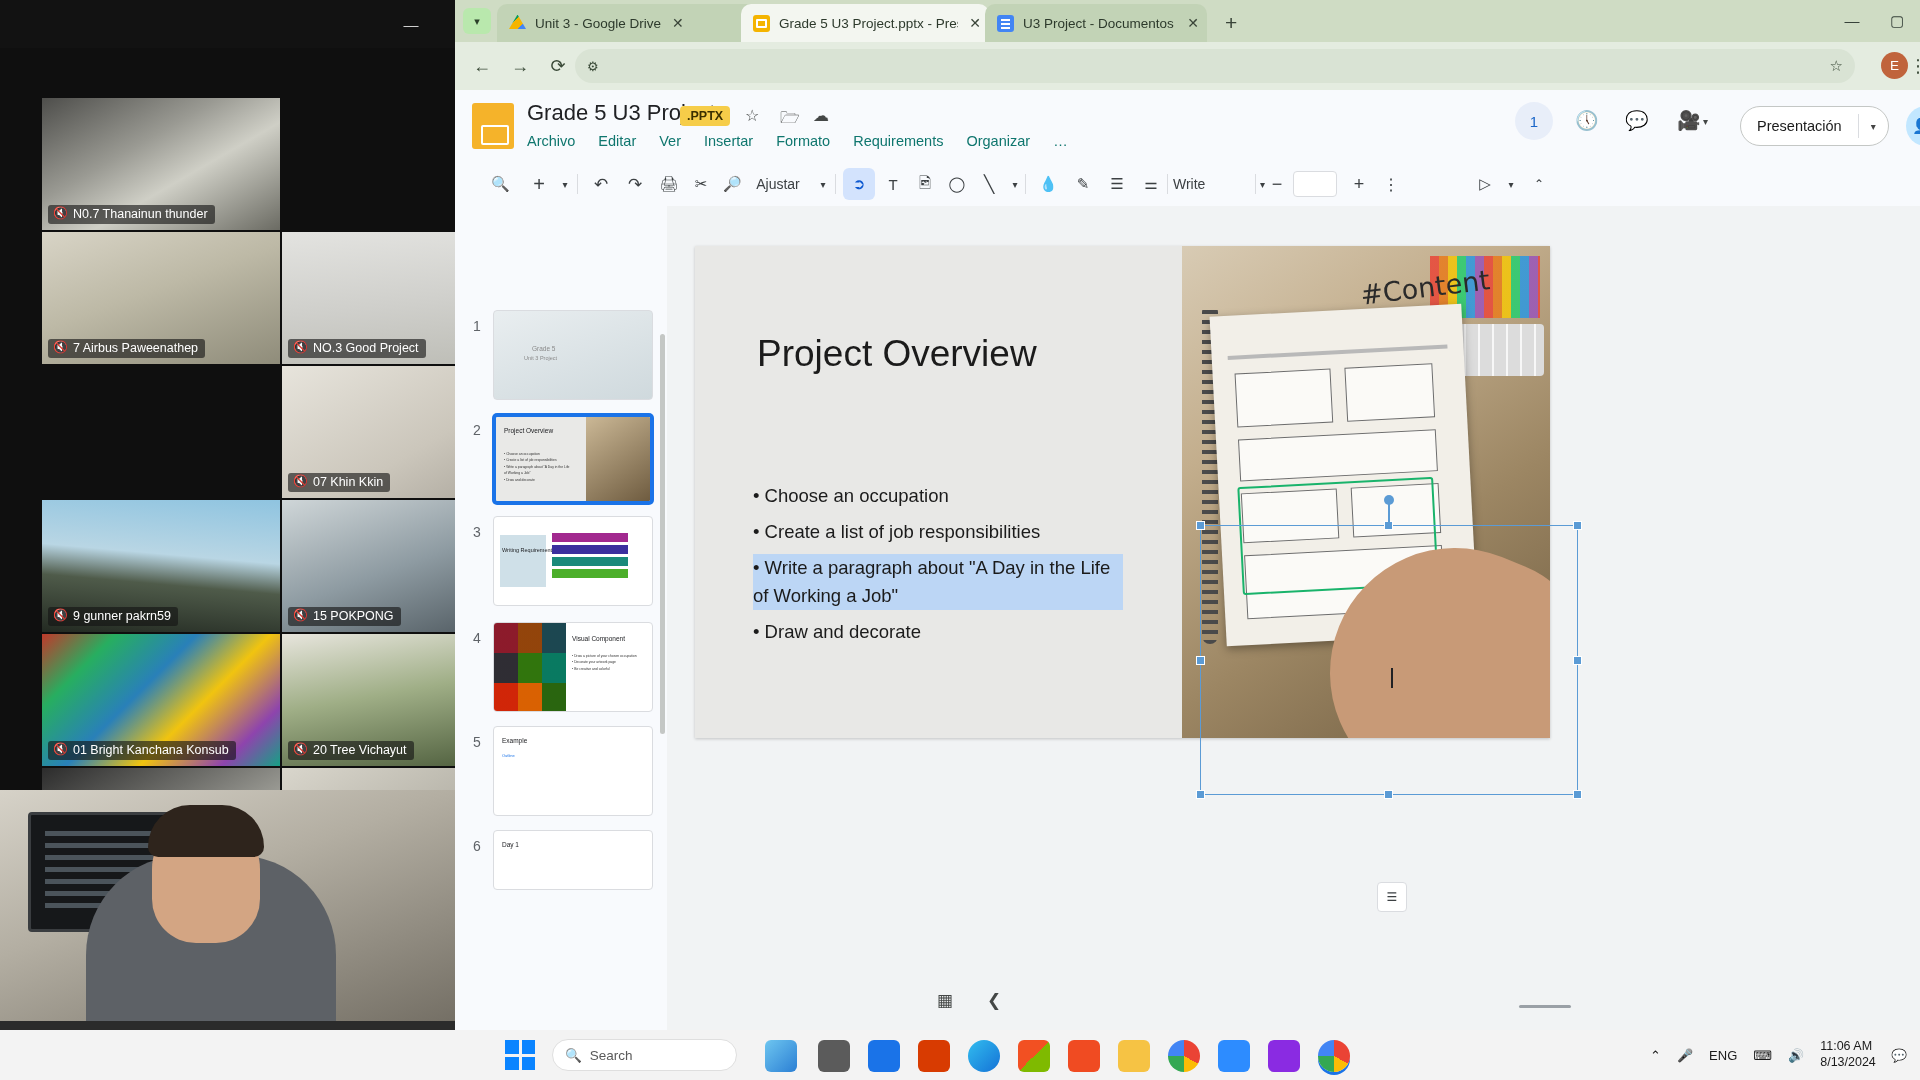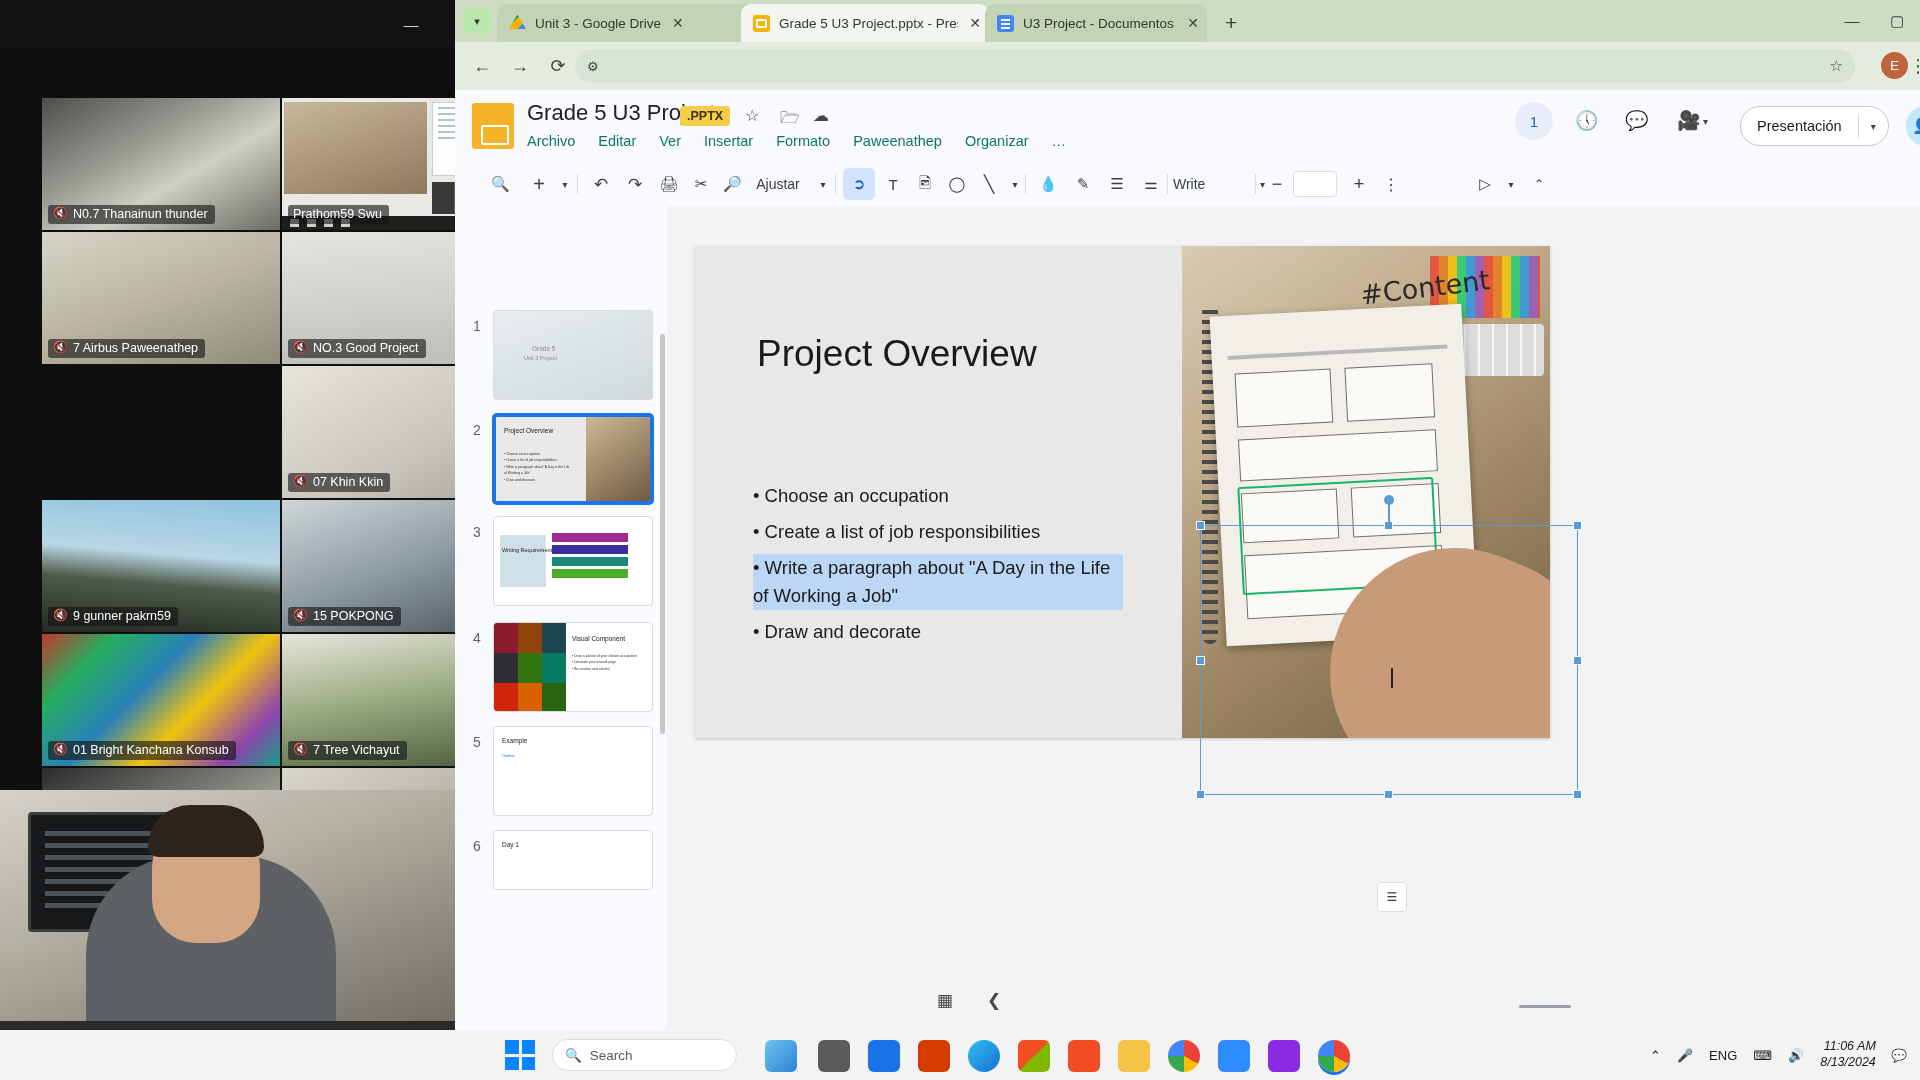--- a/index.html
+++ b/index.html
@@ -141,21 +141,21 @@
   .bb-ic { position: absolute; top: 16px; font-size: 17px; color: #444746; }
   .notes-handle { position: absolute; left: 640px; bottom: 22px; width: 52px; height: 3px; background: #9aa0a6; border-radius: 2px; }
 
   
   .taskbar { position: absolute; left: 0; bottom: 0; width: 1920px; height: 50px; background: #f3f3f3; }
   .start { position: absolute; left: 505px; top: 10px; width: 30px; height: 30px; display:grid; grid-template-columns:1fr 1fr; grid-gap:3px; }
   .start i { background: #0a84ff; display:block; }
   .tb-search { position: absolute; left: 552px; top: 9px; width: 185px; height: 32px; border-radius: 16px; background: #fff; border: 1px solid #dfdfdf; display: flex; align-items: center; padding: 0 12px; gap: 8px; font-size: 13.5px; color: #5a5a5a; }
   .appicon { position: absolute; top: 10px; width: 32px; height: 32px; border-radius: 6px; }
   .tray { position: absolute; right: 12px; top: 0; height: 50px; display: flex; align-items: center; gap: 16px; font-size: 13px; color: #1b1b1b; }
-  .clock { text-align: right; line-height: 1.25; font-size: 12.5px; font-style: italic; }
+  .clock { text-align: left; line-height: 1.25; font-size: 12.5px; }
 </style>
 </head>
 <body>
 
 <div class="screen">
 
   <div class="zoom-win">
     <div class="zoom-titlebar">
       <div class="zoom-ctl min">—</div>
       <div class="zoom-ctl max">▫</div>
@@ -163,43 +163,20 @@
     </div>
 
     <div class="tiles">
 
       <div class="tile g1" style="left:0;top:0">
         <div class="nm">
           <span class="mute">🔇</span>
           <span>N0.7 Thanainun thunder</span>
         </div>
       </div>
-      <div class="tile active" style="left:240px;top:0">
-        <div class="share-mini">
-          <div class="sm-a"></div>
-          <div class="sm-b">
-              <i></i>
-              <i></i>
-              <i></i>
-              <i></i>
-              <i></i>
-              <i></i>
-            </div>
-          <div class="sm-c"></div>
-          <div class="sm-bar">
-              <b></b>
-              <b></b>
-              <b></b>
-              <b></b>
-            </div>
-        </div>
-        <div class="nm">
-          <span>Prathom59 Swu</span>
-        </div>
-      </div>
 
       <div class="tile g2" style="left:0;top:134px">
         <div class="nm">
           <span class="mute">🔇</span>
           <span>7 Airbus Paweenathep</span>
         </div>
       </div>
       <div class="tile g3" style="left:240px;top:134px">
         <div class="nm">
           <span class="mute">🔇</span>
@@ -229,21 +206,21 @@
 
       <div class="tile g8" style="left:0;top:536px">
         <div class="nm">
           <span class="mute">🔇</span>
           <span>01  Bright Kanchana Konsub</span>
         </div>
       </div>
       <div class="tile g9" style="left:240px;top:536px">
         <div class="nm">
           <span class="mute">🔇</span>
-          <span>7 Tree Vichayut</span>
+          <span>20 Tree Vichayut</span>
         </div>
       </div>
 
       <div class="tile g10" style="left:0;top:670px;height:60px"></div>
       <div class="tile g11" style="left:240px;top:670px;height:60px"></div>
     </div>
 
     <div class="selfcam">
       <div class="monitor">
           <i></i>
@@ -309,21 +286,21 @@
         <div class="hicon hi1">☆</div>
         <div class="hicon hi2">🗁</div>
         <div class="hicon hi3">☁</div>
 
         <div class="gs-menu">
           <span>Archivo</span>
           <span>Editar</span>
           <span>Ver</span>
           <span>Insertar</span>
           <span>Formato</span>
-          <span>Paweenathep</span>
+          <span>Requirements</span>
           <span>Organizar</span>
           <span>…</span>
         </div>
 
         <div class="chip-num">1</div>
         <div class="hr-ic hr1">🕔</div>
         <div class="hr-ic hr2">💬</div>
         <div class="hr-ic hr3">🎥</div>
         <div class="hr-ic hr3b">▾</div>
 

